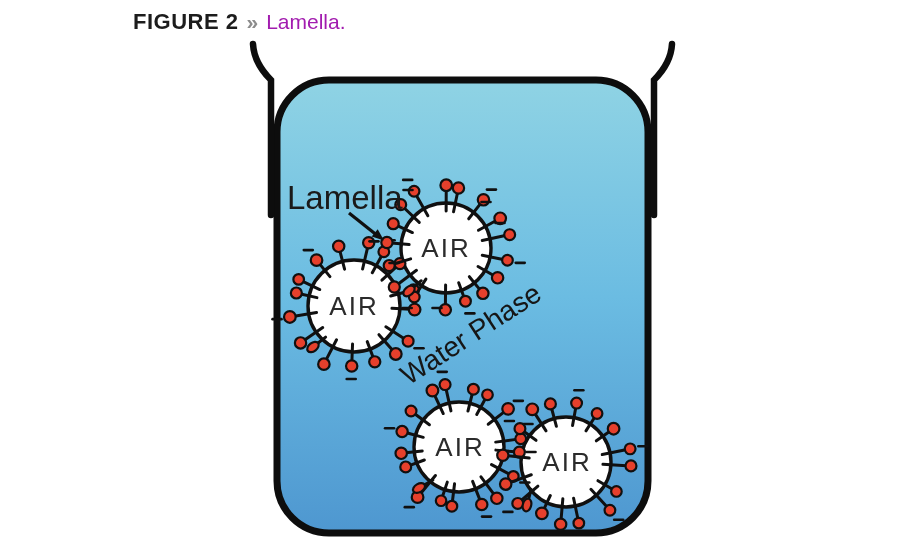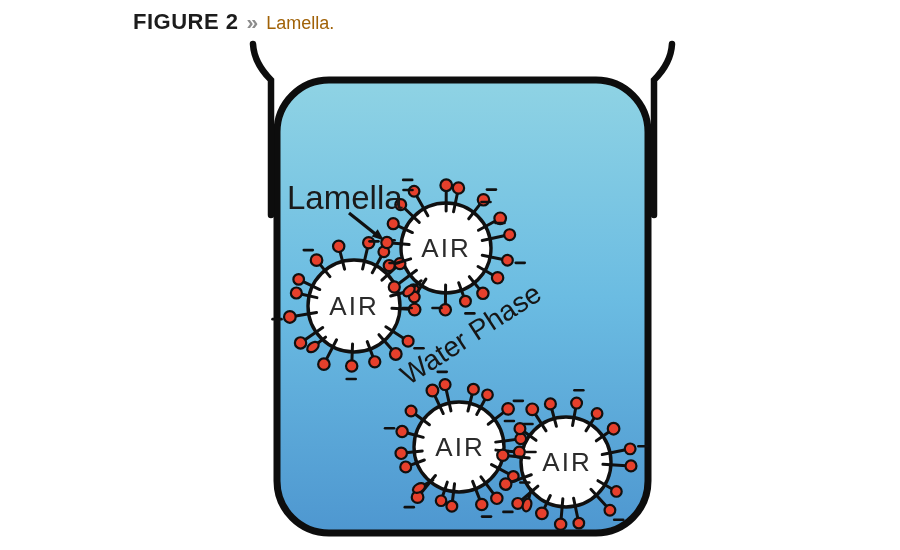--- a/index.html
+++ b/index.html
@@ -12,21 +12,21 @@
   .stage { position: relative; width: 900px; height: 550px; padding-left: 37px; }
   .figure-title {
     position: absolute; left: 133px; top: 9px;
     display: flex; align-items: baseline; gap: 8px;
     white-space: nowrap;
   }
   .fig-label {
     font-weight: bold; font-size: 22px; color: #1c1c1c; letter-spacing: 0.5px;
   }
   .fig-sep { font-size: 21px; color: #8c8c8c; font-weight: bold; }
-  .fig-caption { font-size: 18px; color: #a16207; }
+  .fig-caption { font-size: 21px; color: #a21caf; }
   #diagram-svg { position: absolute; left: 0; top: 0; }
   text { font-family: "Liberation Sans", sans-serif; }
 </style>
 </head>
 <body>
 
 <div class="stage">
 
   <div class="figure-title">
     <span class="fig-label">FIGURE 2</span>

